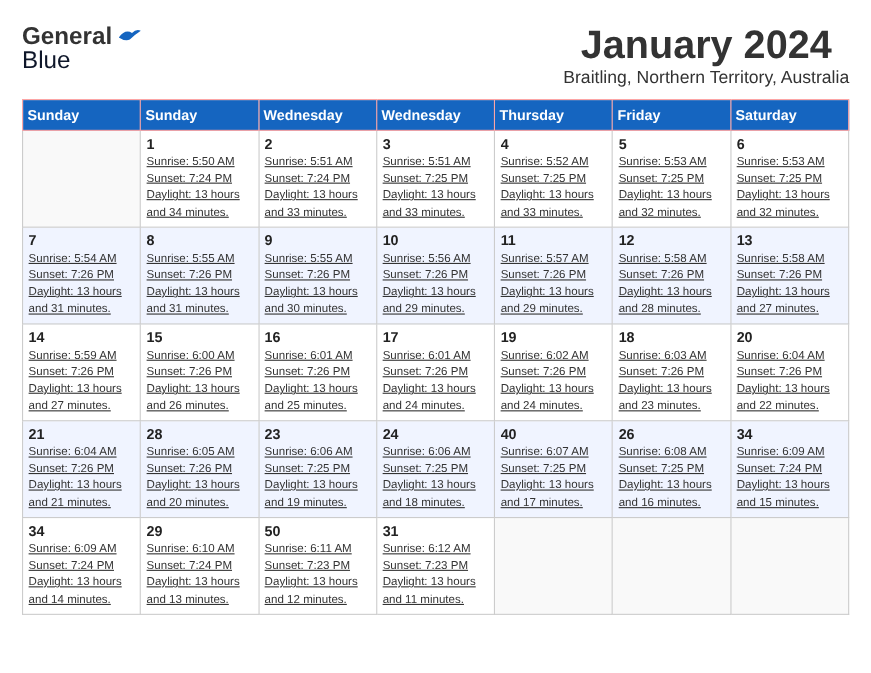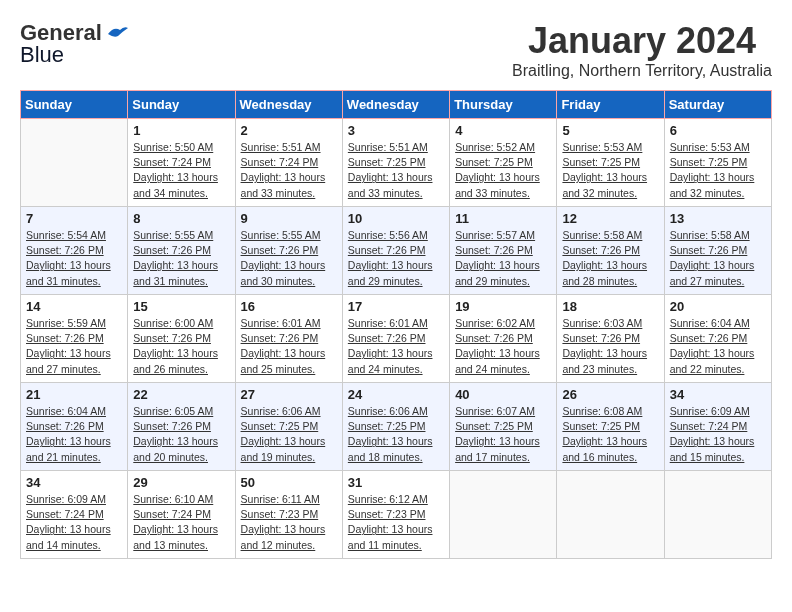--- a/index.html
+++ b/index.html
@@ -200,25 +200,25 @@
           <div class="day-number">20</div>
           <div class="day-info">Sunrise: 6:04 AM<br>Sunset: 7:26 PM<br>Daylight: 13 hours and 22 minutes.</div>
         </td>
       </tr>
       <tr class="row-bg-alt">
         <td>
           <div class="day-number">21</div>
           <div class="day-info">Sunrise: 6:04 AM<br>Sunset: 7:26 PM<br>Daylight: 13 hours and 21 minutes.</div>
         </td>
         <td>
-          <div class="day-number">22</div>
+          <div class="day-number">28</div>
           <div class="day-info">Sunrise: 6:05 AM<br>Sunset: 7:26 PM<br>Daylight: 13 hours and 20 minutes.</div>
         </td>
         <td>
-          <div class="day-number">27</div>
+          <div class="day-number">23</div>
           <div class="day-info">Sunrise: 6:06 AM<br>Sunset: 7:25 PM<br>Daylight: 13 hours and 19 minutes.</div>
         </td>
         <td>
           <div class="day-number">24</div>
           <div class="day-info">Sunrise: 6:06 AM<br>Sunset: 7:25 PM<br>Daylight: 13 hours and 18 minutes.</div>
         </td>
         <td>
           <div class="day-number">40</div>
           <div class="day-info">Sunrise: 6:07 AM<br>Sunset: 7:25 PM<br>Daylight: 13 hours and 17 minutes.</div>
         </td>

